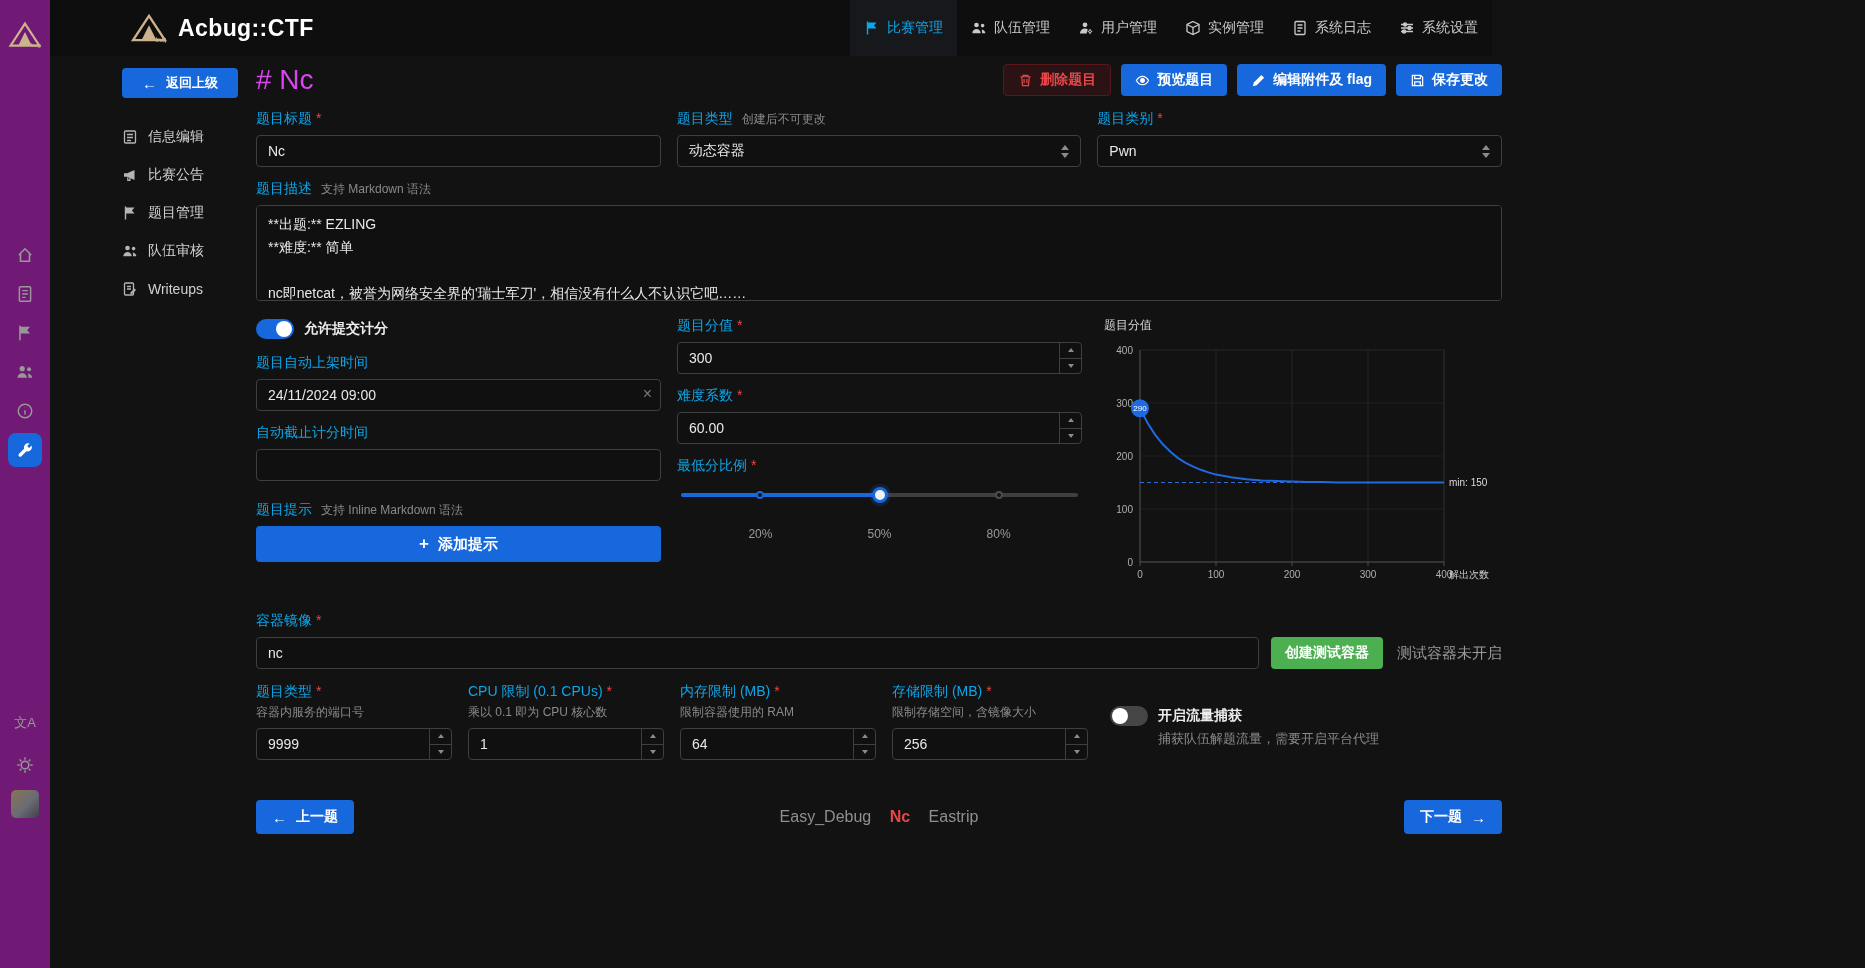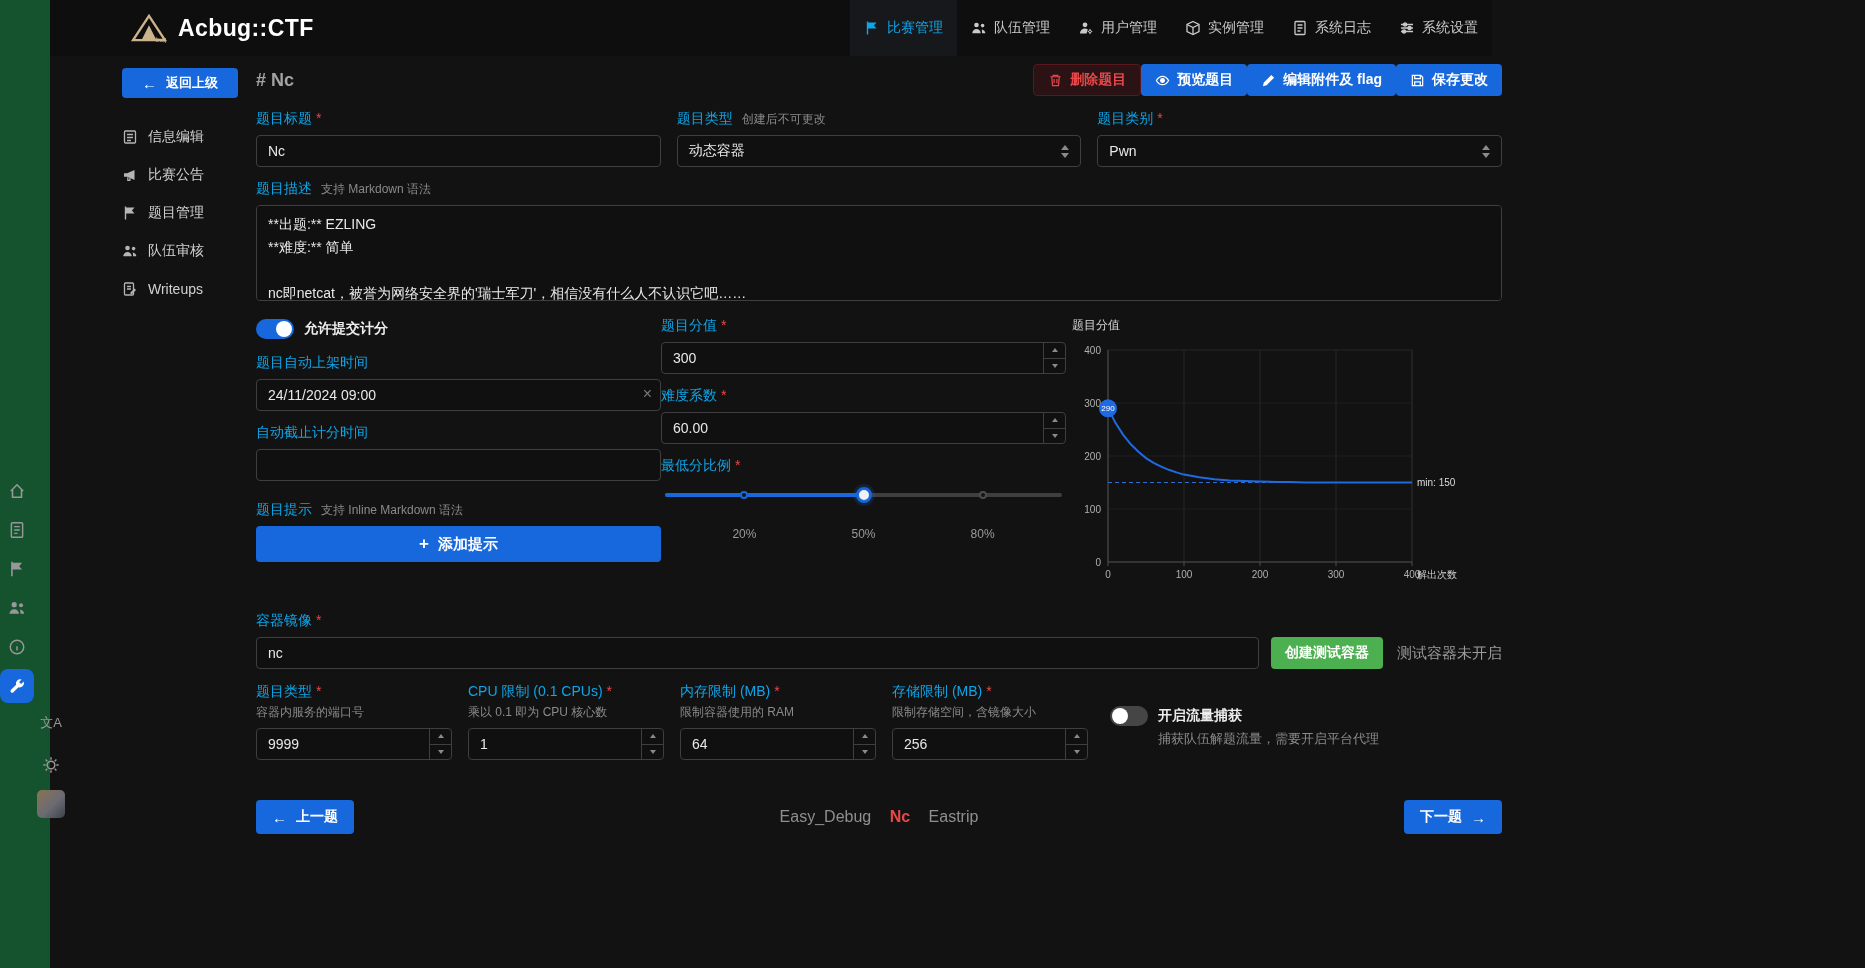--- a/index.html
+++ b/index.html
@@ -1,21 +1,21 @@
 <!DOCTYPE html>
 <html><head>
 <meta charset="utf-8">
 <style>
   *{box-sizing:border-box;margin:0;padding:0}
   html,body{width:1865px;height:968px;overflow:hidden}
   body{background:#121212;color:#e8e8e8;font-family:"Liberation Sans","DejaVu Sans",sans-serif;font-size:14px}
   .app{display:flex;height:100%}
 
   
-  .rail{width:50px;background:#14532d;display:flex;align-items:center;padding-top:20px;flex-shrink:0}
+  .rail{width:50px;background:#701a75;display:flex;flex-direction:column;align-items:center;padding-top:20px;flex-shrink:0}
   .rail-logo{width:34px;height:30px;display:flex;align-items:center;justify-content:center;cursor:pointer}
   .rail-mid{margin-top:188px;display:flex;flex-direction:column;align-items:center;gap:5px}
   .rail-bottom{margin-top:auto;display:flex;flex-direction:column;align-items:center;gap:8px;padding-bottom:150px}
   .rail-icon{width:34px;height:34px;border-radius:8px;display:flex;align-items:center;justify-content:center;color:#989898;cursor:pointer}
   .rail-icon svg{width:18px;height:18px}
   .rail-icon.active{background:#1668dc;color:#fff}
   .lang-glyph{font-size:13px;color:#989898}
   .avatar{width:28px;height:28px;border-radius:5px;background:linear-gradient(135deg,#8a7352 0%,#6b6b74 55%,#3f4148 100%);cursor:pointer}
 
   
@@ -31,22 +31,22 @@
 
   .content-row{flex:1;display:flex;padding-top:6px}
   .sidebar{width:196px;padding:6px 0 0 72px;flex-shrink:0}
   .back-btn{width:116px;height:30px;background:#1668dc;color:#fff;border:none;border-radius:4px;font-size:13px;font-weight:bold;display:flex;align-items:center;justify-content:center;gap:9px;cursor:pointer;font-family:inherit}
   .side-nav{margin-top:20px;display:flex;flex-direction:column}
   .side-item{display:flex;align-items:center;gap:10px;height:38px;color:#d2d2d2;font-size:14px;cursor:pointer}
   .side-item svg{width:16px;height:16px;color:#b5b5b5;flex-shrink:0}
 
   .content{flex:1;padding:2px 0 0 10px}
   .page-head{display:flex;align-items:center;width:1246px}
-  .page-title{font-size:18px;font-weight:bold;color:#a3a3a3}
-  .actions{margin-left:auto;display:flex;}
+  .page-title{font-size:28px;font-weight:normal;color:#d946ef}
+  .actions{margin-left:auto;display:flex;gap:10px}
   .btn{height:32px;border-radius:4px;border:none;display:inline-flex;align-items:center;gap:7px;padding:0 14px;font-size:14px;font-weight:bold;cursor:pointer;font-family:inherit}
   .btn svg{width:15px;height:15px}
   .btn-primary{background:#1668dc;color:#fff}
   .btn-danger{background:#2a1215;border:1px solid #58181c;color:#e84749}
   .btn-success{background:#4caf50;color:#fff}
 
   
   .form{margin-top:14px;width:1246px}
   .row3{display:grid;grid-template-columns:1fr 1fr 1fr;gap:16px}
   .field{margin-bottom:13px}
@@ -56,21 +56,21 @@
   .hint{font-size:12px;color:#8a8a8a}
   .input{width:100%;height:32px;background:#101010;border:1px solid #3f3f3f;border-radius:4px;color:#e8e8e8;font-size:14px;padding:0 11px;font-family:inherit;outline:none}
   textarea.input{height:96px;padding:7px 11px;resize:none;line-height:1.65;white-space:pre-wrap}
   .select{width:100%;height:32px;background:#101010;border:1px solid #3f3f3f;border-radius:4px;color:#e8e8e8;font-size:14px;padding:0 11px;display:flex;align-items:center;justify-content:space-between;cursor:pointer}
   .unfold{display:flex;flex-direction:column;gap:3px;align-items:center}
   .c-up{width:0;height:0;border-left:4px solid transparent;border-right:4px solid transparent;border-bottom:5px solid #8a8a8a;display:block}
   .c-dn{width:0;height:0;border-left:4px solid transparent;border-right:4px solid transparent;border-top:5px solid #8a8a8a;display:block}
   .input-wrap{position:relative}
   .clear-x{position:absolute;right:9px;top:5px;color:#7a7a7a;font-size:16px;cursor:pointer;line-height:20px}
 
-  .mid{display:flex;width:1246px;margin-bottom:10px}
+  .mid{display:flex;gap:16px;width:1246px;margin-bottom:10px}
   .col{width:405px;flex-shrink:0}
   .chart-col{flex:1;padding-left:6px}
   .toggle-row{display:flex;align-items:center;gap:10px;height:24px;margin-bottom:13px}
   .switch{width:38px;height:20px;border-radius:11px;background:#454545;position:relative;cursor:pointer;flex-shrink:0}
   .switch .knob{position:absolute;top:2px;left:2px;width:16px;height:16px;border-radius:50%;background:#fff}
   .switch.on{background:#1668dc}
   .switch.on .knob{left:20px}
   .toggle-label{font-size:14px;color:#ececec;font-weight:bold}
   .hints-btn{width:100%;height:36px;margin-top:2px;background:#1668dc;color:#fff;border:none;border-radius:4px;font-size:15px;font-weight:bold;display:flex;align-items:center;justify-content:center;gap:9px;cursor:pointer;font-family:inherit}
   .plus{font-size:17px;font-weight:bold}

